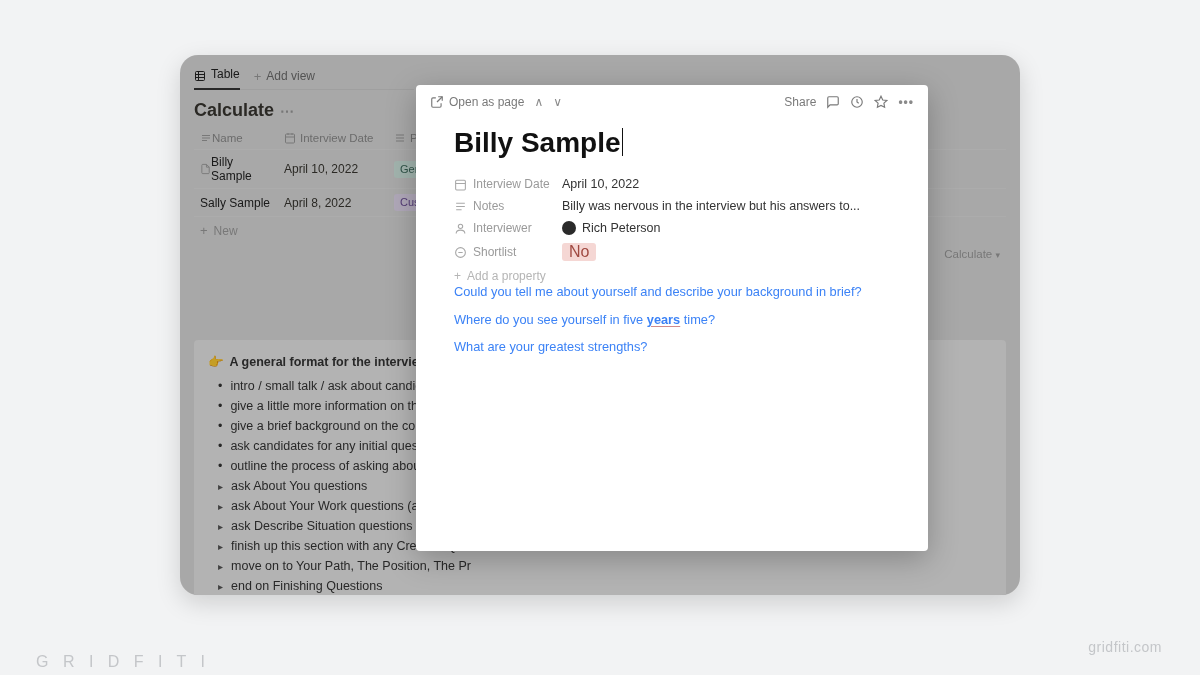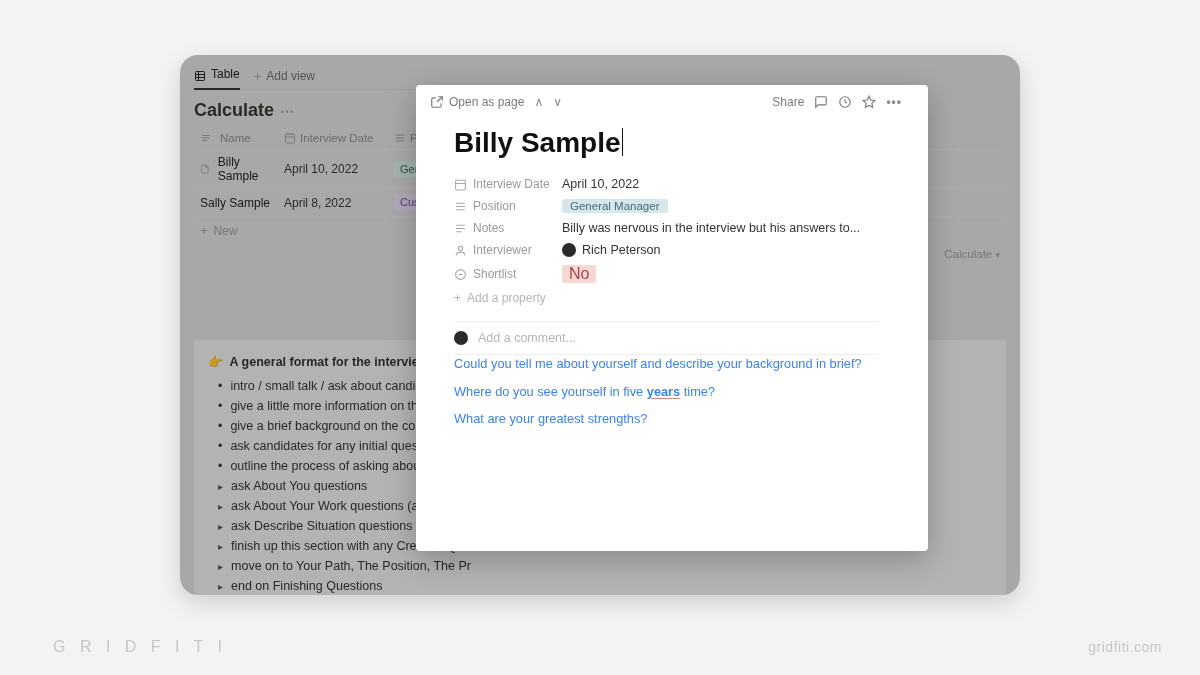--- a/index.html
+++ b/index.html
@@ -60,21 +60,21 @@
   .bg-title {
     font-weight: 700; font-size: 18px; margin: 10px 0 6px 0; display:flex; align-items:center; gap:6px;
   }
   .ellipsis { color:#999; font-size: 14px; }
 
   
   .th-row, .td-row {
     display: flex; border-bottom: 1px solid #ddd;
   }
   .cell { padding: 5px 6px; font-size: 12px; }
-  .col-name { width: 84px; display:flex; align-items:center; gap:8px;}
+  .col-name { width: 84px; display:flex; align-items:center; gap:0;}
   .col-date { width: 110px; display:flex; align-items:center; gap:4px;}
   .col-pos  { width: 56px; display:flex; align-items:center; gap:4px;}
   .th-row .cell { color:#8a8a8a; font-size: 11.5px; }
   .td-row .col-name { color:#222; }
   .doc-ic { width:12px; height:12px; color:#9a9a9a;}
   .badge {
     display:inline-block; padding:1px 6px; border-radius:3px;
     font-size:11px; line-height:15px;
   }
   .badge-green { background:#cfe7df; color:#3a6a5b; }
@@ -104,21 +104,21 @@
   
   .modal {
     position: absolute;
     left: 236px;
     top: 30px;
     width: 512px;
     height: 466px;
     background: #fff;
     border-radius: 4px;
     box-shadow: 0 8px 30px rgba(0,0,0,.25);
-    padding: 10px 12px 0 0;
+    padding: 10px 0 0 0;
     overflow: hidden;
     z-index: 5;
   }
   .modal-top {
     display:flex; justify-content:space-between; align-items:center;
     padding: 0 14px 4px 14px;
     font-size: 12px; color:#7a7a7a;
   }
   .left-actions, .right-actions { display:flex; align-items:center; gap:10px;}
   .chev { font-size:12px; color:#8a8a8a; cursor:pointer;}
@@ -158,22 +158,22 @@
 
   .section-h {
     font-weight:700; font-size:16.5px; margin-top:26px; margin-bottom:14px; color:#111;
   }
   .qlist { font-size:12.8px; color:#3b82f6; line-height:1.45;}
   .qlist p { margin-bottom:9px;}
   .underlined { text-decoration: underline; text-decoration-color:#d08a8a; text-underline-offset:2px;font-weight:bold;}
 
   
   .watermark-left {
-    position:absolute; left:36px; bottom:19px;
-    font-size:16px; letter-spacing:5px; color:#c4c6c9; font-weight:300;margin-left:17px;
+    position:absolute; left:36px; bottom:4px;
+    font-size:16px; letter-spacing:5px; color:#c4c6c9; font-weight:300;
   }
   .watermark-right {
     position:absolute; right:38px; bottom:20px;
     font-size:14px; color:#c4c6c9; letter-spacing:.5px;
   }
   
   .svg-ic { display:inline-block; vertical-align:middle; }
 </style>
 </head>
 <body>
@@ -365,33 +365,20 @@
               </svg>
             <span>Interview Date</span>
           </div>
           <div class="prop-val">April 10, 2022</div>
         </div>
         <div class="prop-row">
           <div class="prop-key">
             <svg viewBox="0 0 24 24" fill="none" stroke="currentColor" stroke-width="2">
                 <line x1="4" y1="6" x2="20" y2="6"></line>
                 <line x1="4" y1="12" x2="20" y2="12"></line>
-                <line x1="4" y1="18" x2="20" y2="18"></line>
-              </svg>
-            <span>Position</span>
-          </div>
-          <div class="prop-val">
-              <span class="badge-gm">General Manager</span>
-            </div>
-        </div>
-        <div class="prop-row">
-          <div class="prop-key">
-            <svg viewBox="0 0 24 24" fill="none" stroke="currentColor" stroke-width="2">
-                <line x1="4" y1="6" x2="20" y2="6"></line>
-                <line x1="4" y1="12" x2="20" y2="12"></line>
                 <line x1="4" y1="18" x2="14" y2="18"></line>
               </svg>
             <span>Notes</span>
           </div>
           <div class="prop-val">Billy was nervous in the interview but his answers to...</div>
         </div>
         <div class="prop-row">
           <div class="prop-key">
             <svg viewBox="0 0 24 24" fill="none" stroke="currentColor" stroke-width="2">
                 <circle cx="12" cy="8" r="4"></circle>
@@ -415,24 +402,20 @@
           <div class="prop-val">
               <span class="badge-no">No</span>
             </div>
         </div>
         <div class="add-prop">
           <span>+</span>
           <span>Add a property</span>
         </div>
       </div>
 
-      <div class="comment-row">
-        <span class="avatar"></span>
-        <span>Add a comment...</span>
-      </div>
 
 
       <div class="qlist" id="qlist">
           <p>Could you tell me about yourself and describe your background in brief?</p>
           <p>Where do you see yourself in five <span class="underlined">years</span> time?</p>
           <p>What are your greatest strengths?</p>
         </div>
     </div>
   </div>
 </div>

